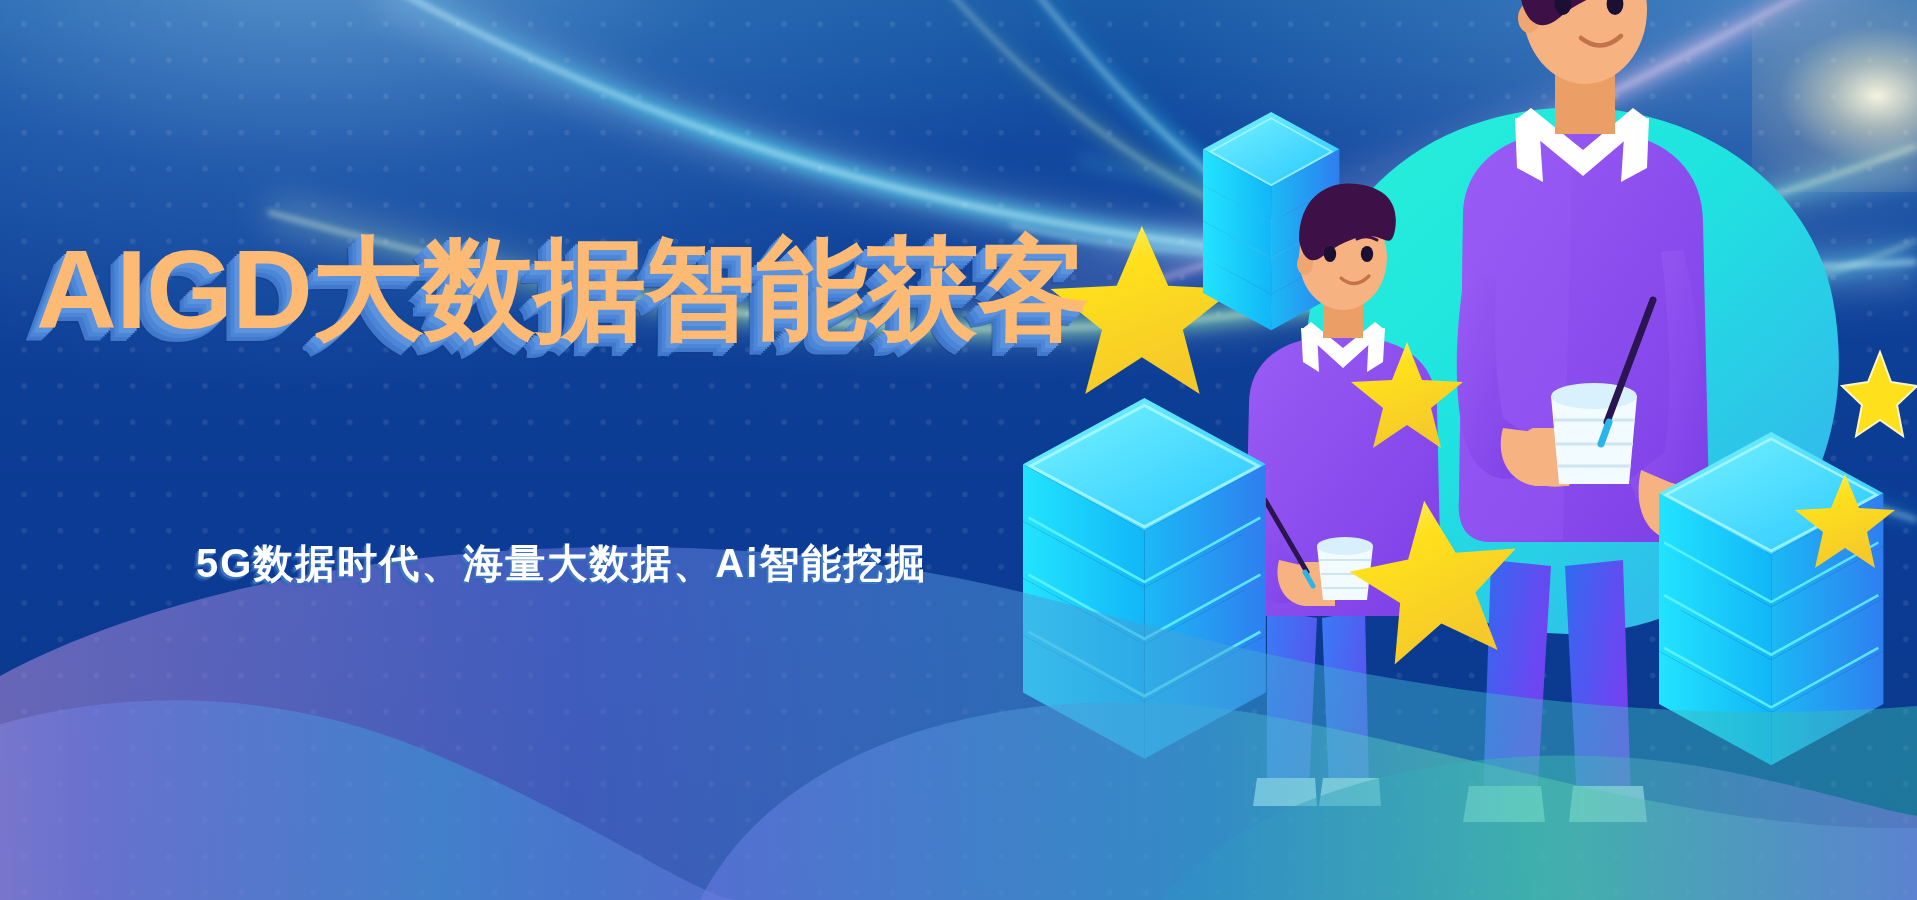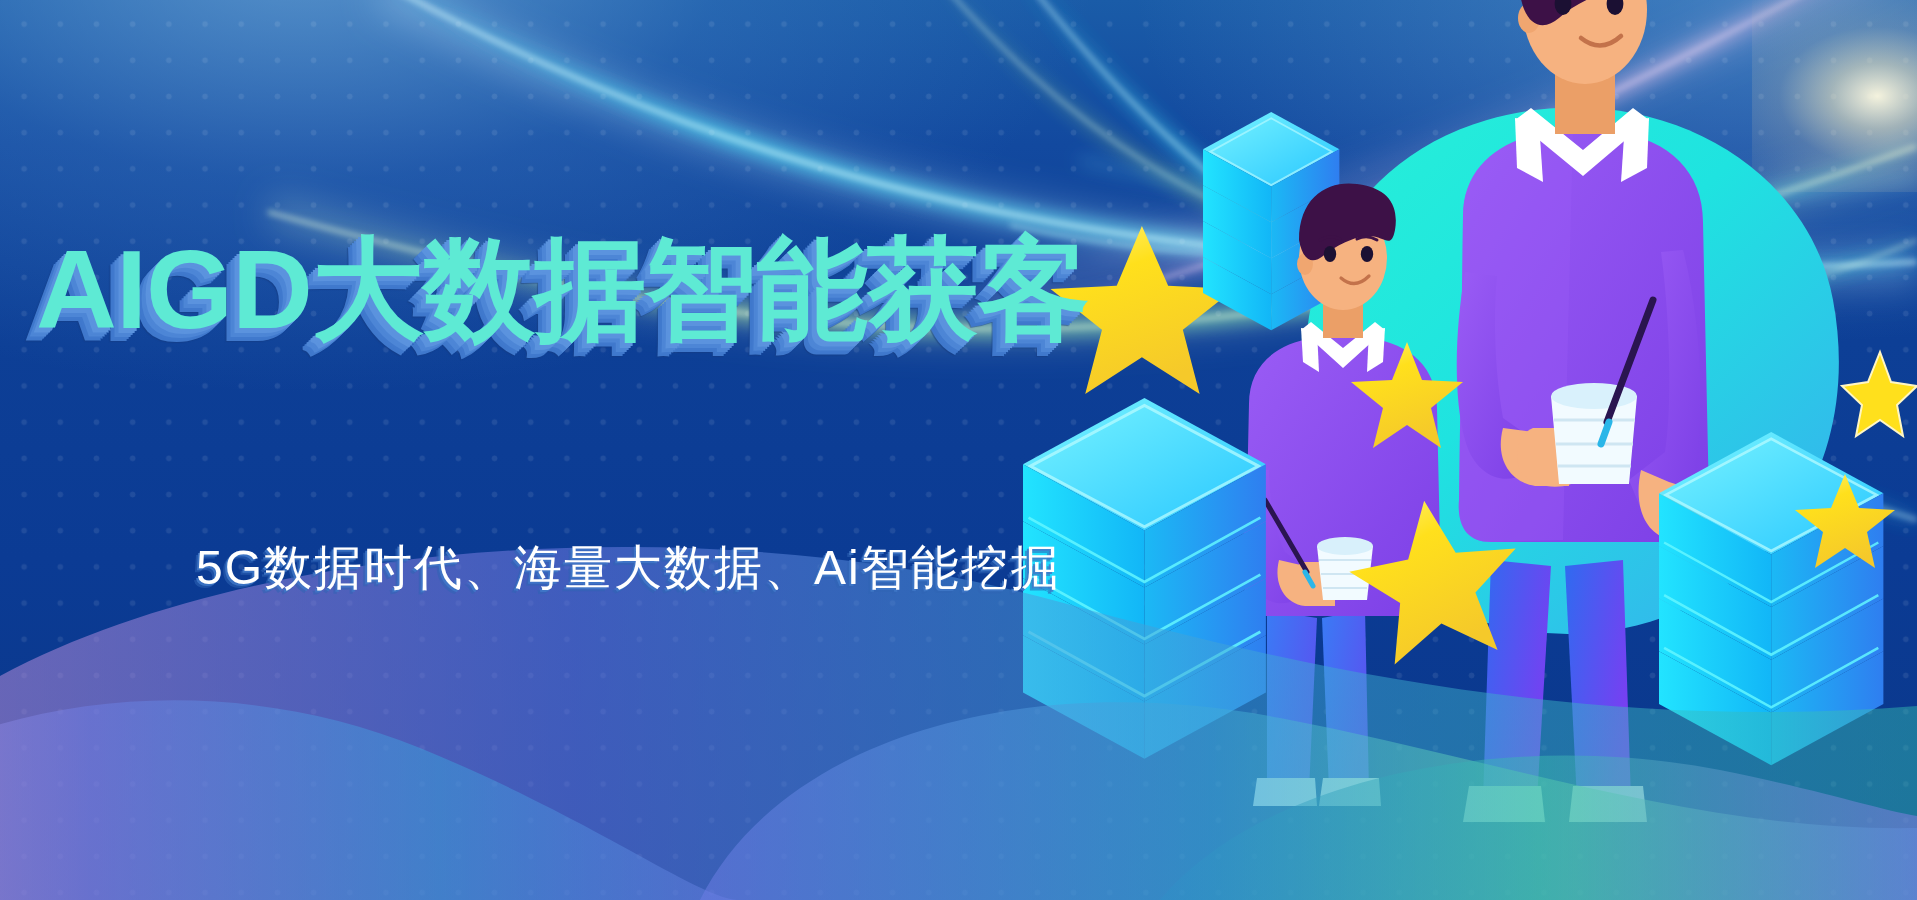--- a/index.html
+++ b/index.html
@@ -39,37 +39,37 @@
   .illus svg{position:absolute;right:0;top:0;width:900px;height:900px;}
 
   
   .title{
     position:absolute;
     left:36px;top:234px;
     font-size:112px;
     line-height:1;
     font-weight:bold;
     letter-spacing:-1px;
-    color:#5eead4;
+    color:#fdba74;
     white-space:nowrap;
     text-shadow:
        -3px 3px 0 #5b93de,
        -5px 5px 0 #5b93de,
        -7px 7px 0 #4d86d6,
        -9px 9px 0 #4d86d6,
       -11px 11px 0 #4079cd,
       -13px 13px 0 #3f78cc,
       -14px 14px 1px rgba(22,60,130,.55);
     -webkit-text-stroke:0;
   }
   .subtitle{
     position:absolute;
     left:196px;top:536px;
-    font-size:48px;
-    font-weight:normal;
+    font-size:40px;
+    font-weight:bold;
     color:#ffffff;
     letter-spacing:2px;
     white-space:nowrap;
     text-shadow:-2px 2px 0 rgba(64,120,200,.85), -4px 4px 0 rgba(48,100,180,.55);
     text-align:center;
   }
   .glow-a{
     position:absolute;left:1752px;top:-48px;width:330px;height:240px;
     background:radial-gradient(ellipse at 38% 60%, rgba(255,250,224,.95) 0%, rgba(255,240,190,.55) 16%, rgba(255,225,170,.18) 34%, rgba(255,225,170,0) 66%);
     pointer-events:none;

